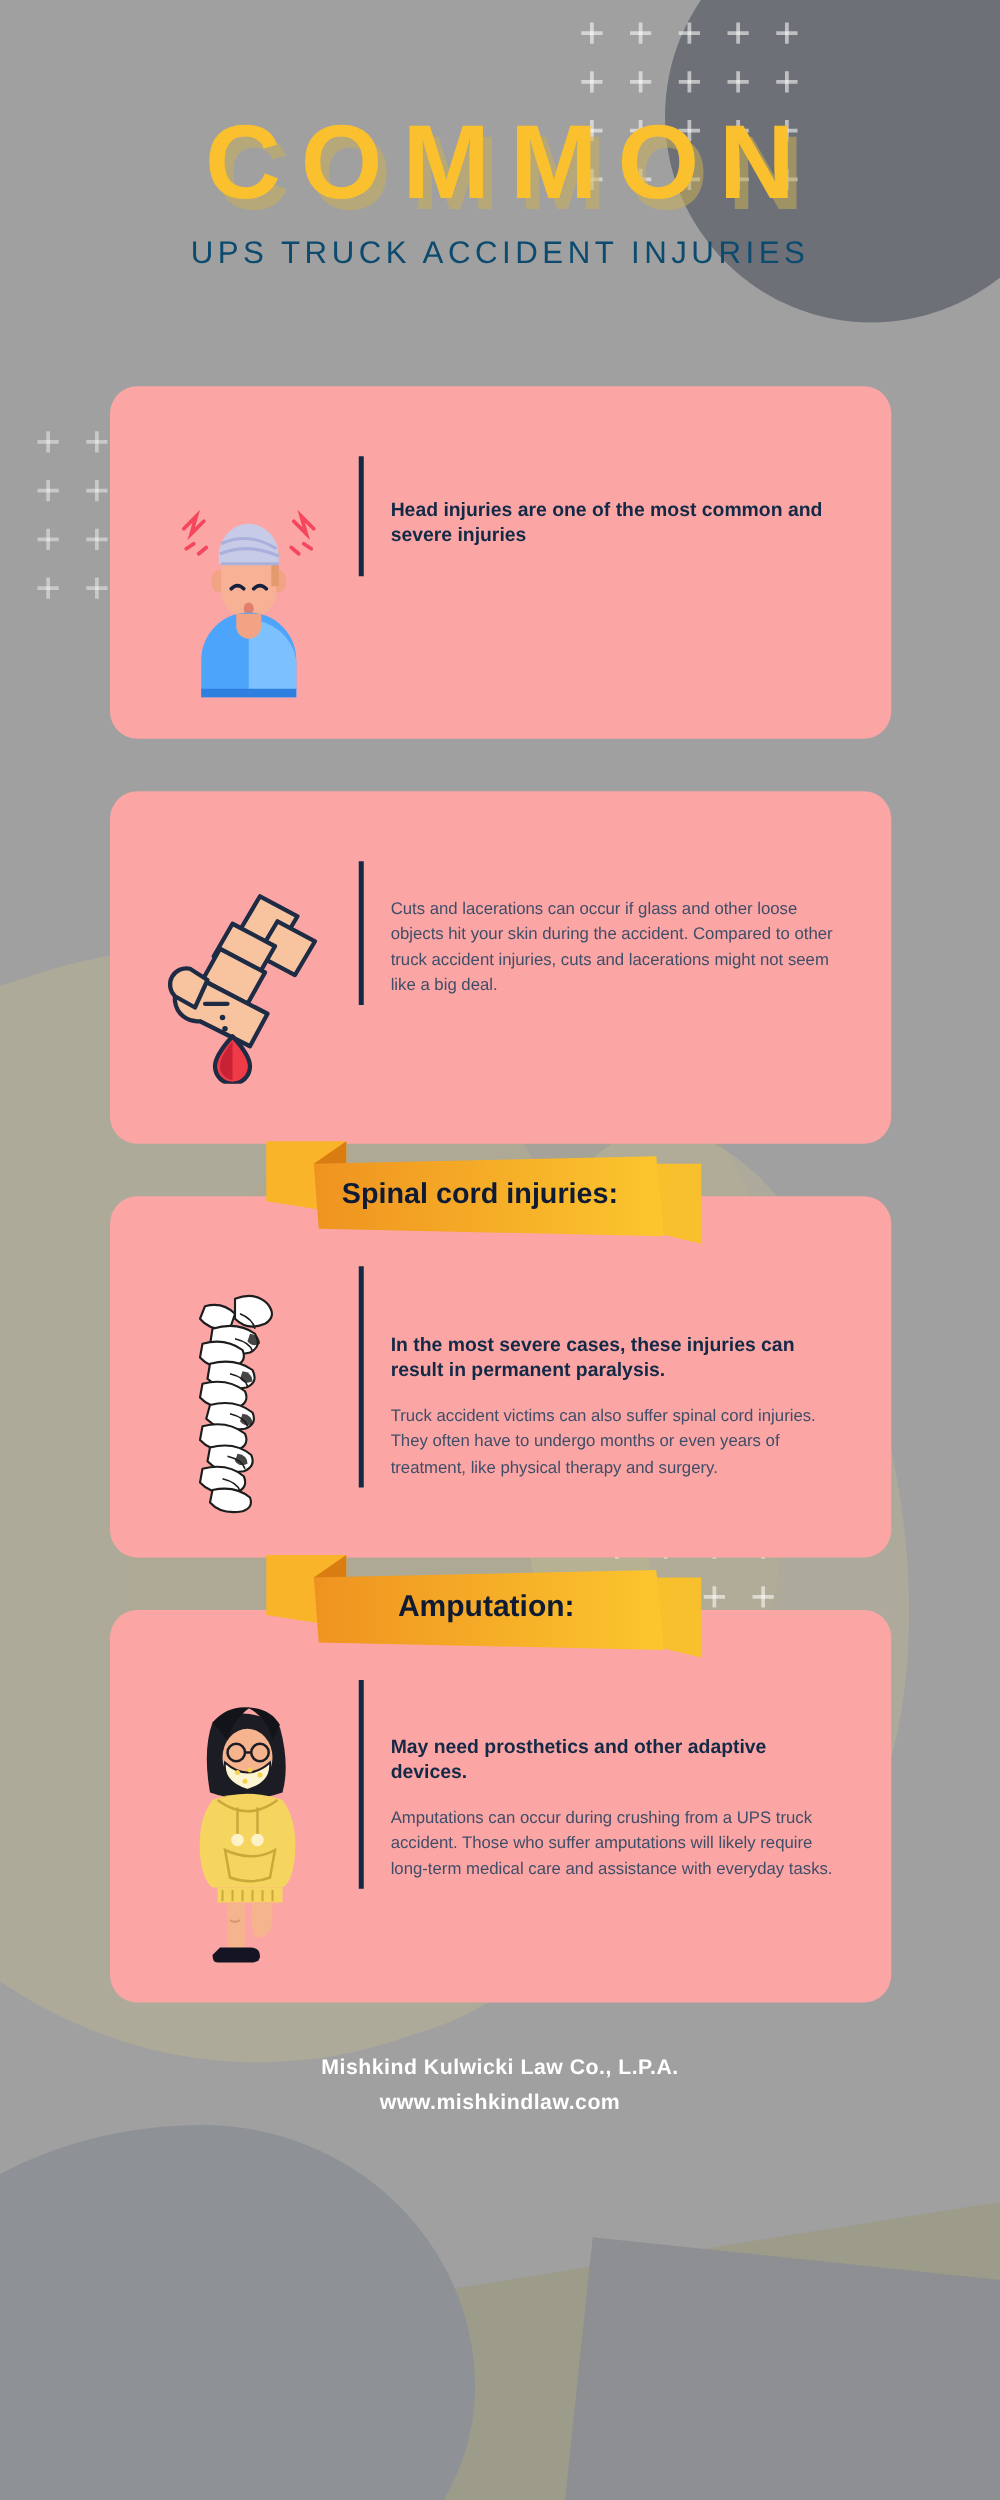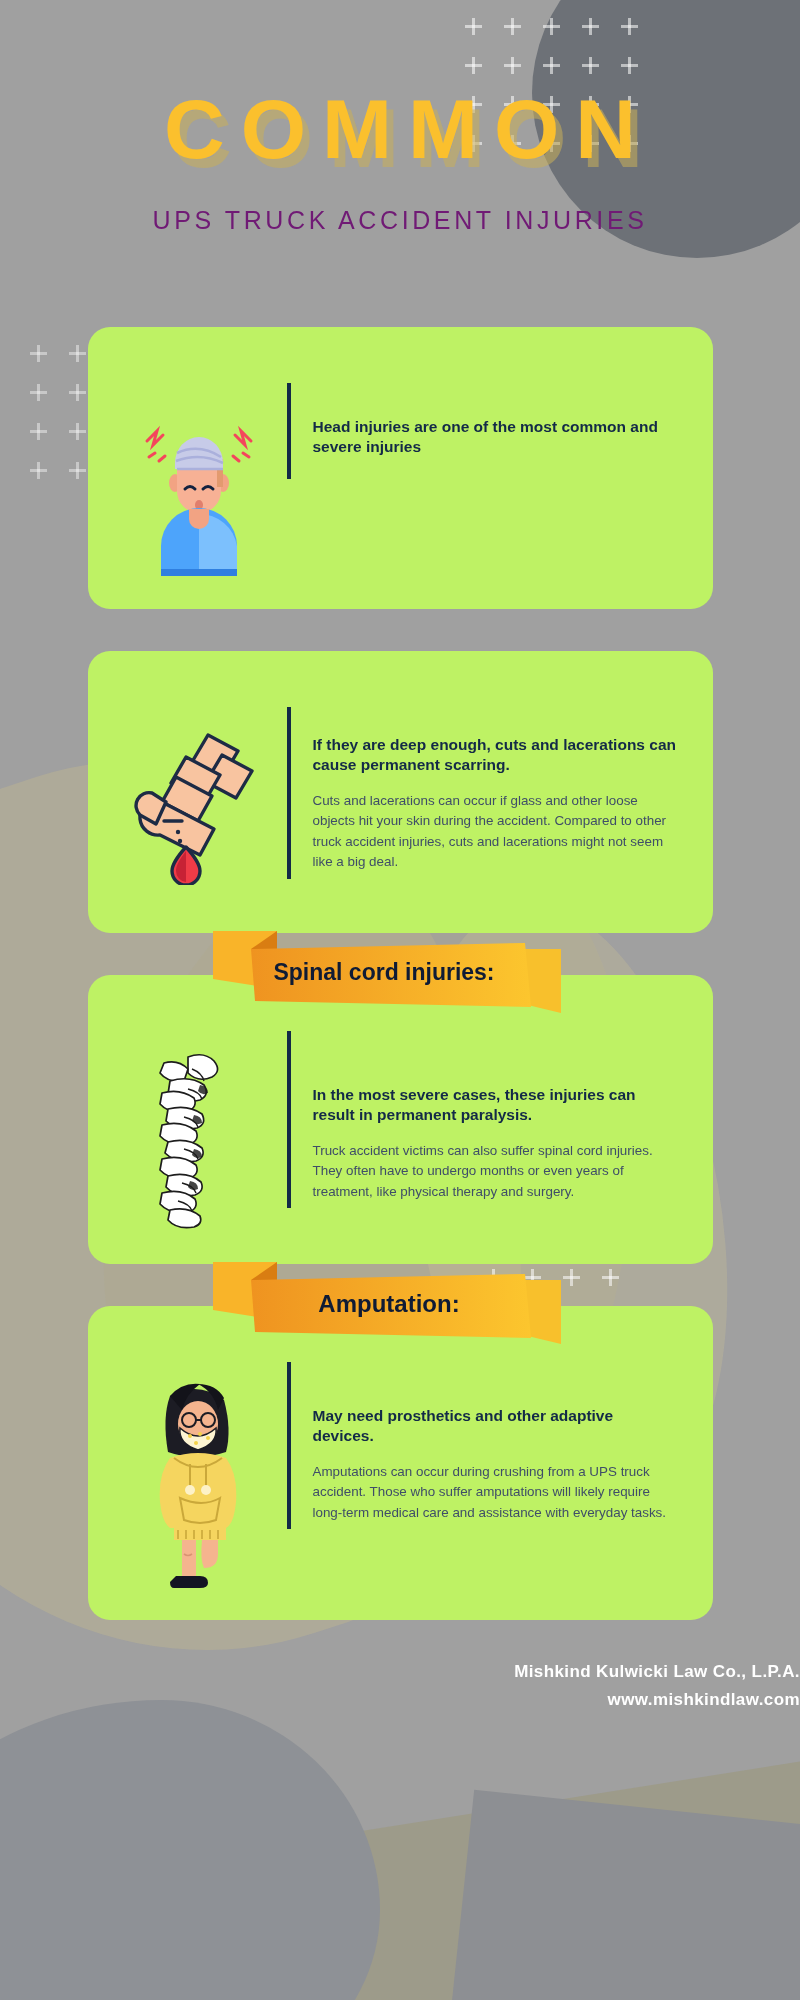--- a/index.html
+++ b/index.html
@@ -94,37 +94,37 @@
     font-size: 84px;
     font-weight: bold;
     letter-spacing: 16px;
     color: #fbc02d;
     text-shadow: 7px 9px 0 rgba(200,175,90,0.55);
     line-height: .95;
     padding-left: 16px;
     margin-top: 20px;
   }
   .subtitle {
-    margin-top: 36px;
+    margin-top: 18px;
     font-size: 25px;
     letter-spacing: 3.6px;
-    color: #701a75;
+    color: #0c4a6e;
     font-weight: 400;
   }
 
   
   .sections { position: relative; z-index: 3; margin-top: 92px; }
 
   .section { position: relative; margin-bottom: 42px; }
 
   .card {
     position: relative;
     width: 625px;
     margin: 0 auto;
-    background: #bef264;
+    background: #fca5a5;
     border-radius: 22px;
     padding: 56px 34px 30px 34px;
     display: flex;
     gap: 10px;
     align-items: flex-start;
     min-height: 282px;
   }
 
   
   .ribbon {
@@ -186,21 +186,21 @@
 
   .section.s1 .txt { padding-top: 34px; }
   .section.s2 .txt { padding-top: 28px; }
   .section.s3 .txt { padding-top: 54px; }
   .section.s4 .txt { padding-top: 44px; }
 
   
   .footer {
     position: relative;
     z-index: 3;
-    text-align: right;
+    text-align: center;
     color: #ffffff;
     margin-top: 10px;
   }
   .footer .firm { font-size: 17px; font-weight: bold; letter-spacing: .4px; }
   .footer .site { font-size: 17px; font-weight: bold; margin-top: 8px; letter-spacing: .4px; }
 </style>
 </head>
 <body>
 
 <div class="bg-layer">
@@ -343,21 +343,20 @@
           <path d="M30,96 h18" stroke="#1d2b45" stroke-width="3.4" stroke-linecap="round"></path>
 
           <circle cx="44" cy="107" r="2.2" fill="#1d2b45"></circle>
           <circle cx="46" cy="116" r="2.2" fill="#1d2b45"></circle>
 
           <path d="M52,122 c10,11 14,18 14,24 a14,14 0 0 1 -28,0 c0,-6 4,-13 14,-24 z" fill="#ef3b47" stroke="#1d2b45" stroke-width="3.4" stroke-linejoin="round"></path>
           <path d="M52,126 c-7,9 -10,15 -10,20 a11,11 0 0 0 10,11 z" fill="#c72235"></path>
         </svg>
       </div>
       <div class="txt">
-        <div class="lead">If they are deep enough, cuts and lacerations can cause permanent scarring.</div>
         <div class="body">Cuts and lacerations can occur if glass and other loose objects hit your skin during the accident. Compared to other truck accident injuries, cuts and lacerations might not seem like a big deal.</div>
       </div>
     </div>
   </div>
 
   <div class="section s3">
     <div class="ribbon two-line">
       <svg viewBox="0 0 320 96" preserveAspectRatio="none">
         <defs>
           <linearGradient id="rb3" x1="0" y1="0" x2="1" y2="0">

